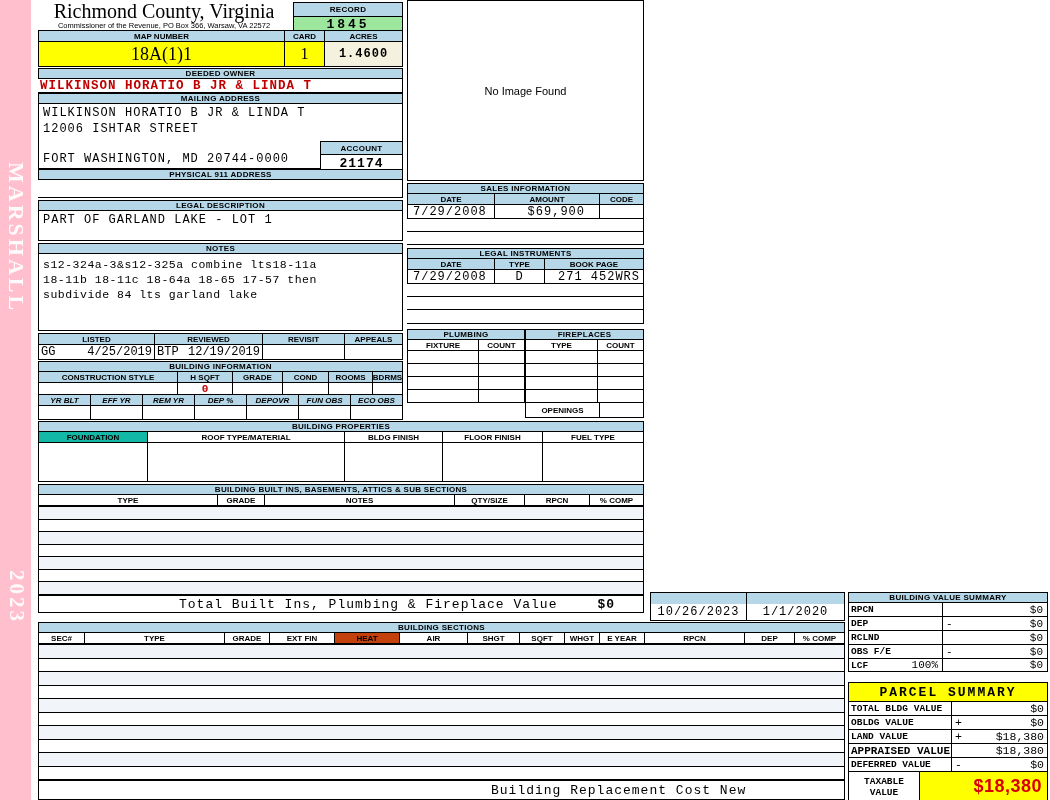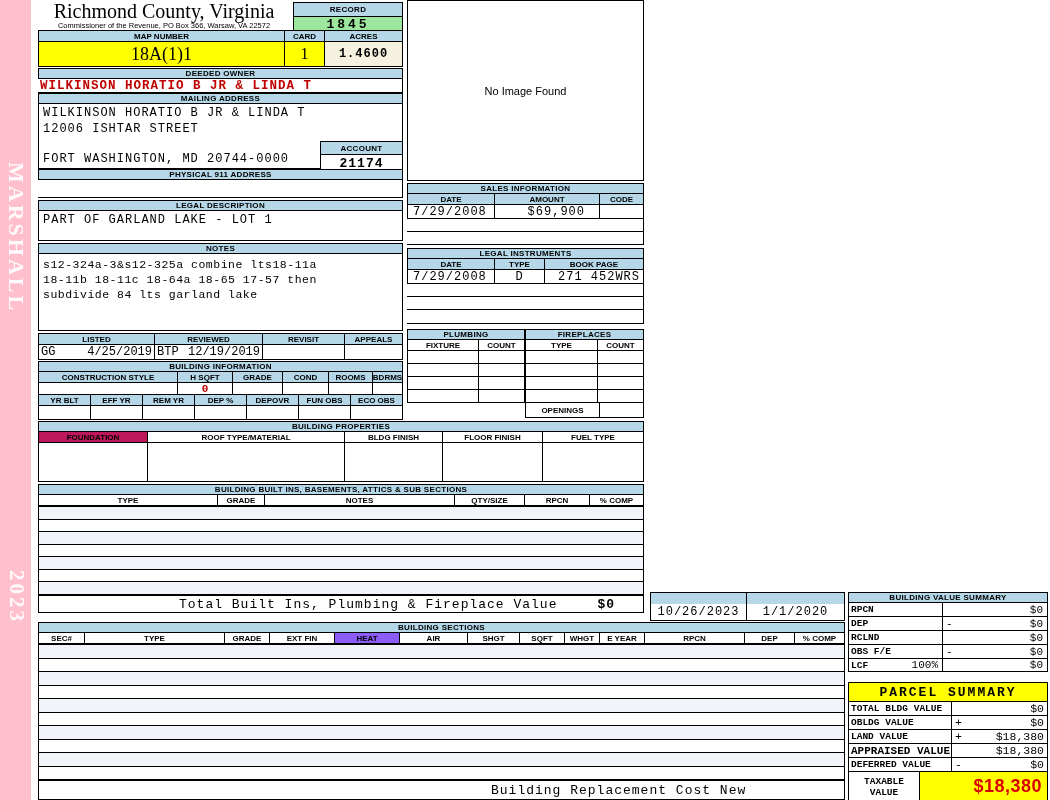--- a/index.html
+++ b/index.html
@@ -113,21 +113,21 @@
     <div class="hc nt" style="width:30px;">BDRMS</div>
   </div>
   <div class="a f" style="left:38px;top:383px;width:365px;height:12px;">
     <div class="vc nt" style="width:140px;"></div>
     <div class="vc nt cc mono b red" style="width:55px;font-size:11px;">0</div>
     <div class="vc nt" style="width:50px;"></div>
     <div class="vc nt" style="width:46px;"></div>
     <div class="vc nt" style="width:44px;"></div>
     <div class="vc nt" style="width:30px;"></div>
   </div>
-  <div class="a f" style="left:38px;top:395px;width:365px;height:11px;">
+  <div class="a f" style="left:38px;top:395px;width:365px;height:11px;font-style:italic;">
     <div class="hc nt" style="flex:1;">YR BLT</div>
     <div class="hc nt" style="flex:1;">EFF YR</div>
     <div class="hc nt" style="flex:1;">REM YR</div>
     <div class="hc nt" style="flex:1;">DEP %</div>
     <div class="hc nt" style="flex:1;">DEPOVR</div>
     <div class="hc nt" style="flex:1;">FUN OBS</div>
     <div class="hc nt" style="flex:1;">ECO OBS</div>
   </div>
   <div class="a f" style="left:38px;top:406px;width:365px;height:14px;">
     <div class="vc nt" style="flex:1;"></div>
@@ -213,21 +213,21 @@
       <div class="vc nt" style="width:73px;"></div>
       <div class="vc nt" style="width:46px;"></div>
     </div>
   <div class="a f" style="left:525px;top:403px;width:119px;height:15px;">
     <div class="vc nt cc" style="width:75px;font-size:8px;font-weight:bold;">OPENINGS</div>
     <div class="vc nt" style="width:44px;"></div>
   </div>
 
   <div class="a bar" style="left:38px;top:421px;width:606px;height:11px;">BUILDING PROPERTIES</div>
   <div class="a f" style="left:38px;top:432px;width:606px;height:11px;">
-    <div class="hc nt" style="width:110px;background:#be185d;">FOUNDATION</div>
+    <div class="hc nt" style="width:110px;background:#14b8a6;">FOUNDATION</div>
     <div class="hc nt" style="width:197px;background:#fff;">ROOF TYPE/MATERIAL</div>
     <div class="hc nt" style="width:98px;background:#fff;">BLDG FINISH</div>
     <div class="hc nt" style="width:100px;background:#fff;">FLOOR FINISH</div>
     <div class="hc nt" style="width:101px;background:#fff;">FUEL TYPE</div>
   </div>
   <div class="a f" style="left:38px;top:443px;width:606px;height:39px;">
     <div class="vc nt" style="width:110px;"></div>
     <div class="vc nt" style="width:197px;"></div>
     <div class="vc nt" style="width:98px;"></div>
     <div class="vc nt" style="width:100px;"></div>
@@ -307,21 +307,21 @@
         </div>
     </div>
   </div>
 
   <div class="a bar" style="left:38px;top:622px;width:807px;height:11px;">BUILDING SECTIONS</div>
   <div class="a f" style="left:38px;top:633px;width:807px;height:11px;">
     <div class="hc nt" style="width:47px;background:#fff;">SEC#</div>
     <div class="hc nt" style="width:140px;background:#fff;">TYPE</div>
     <div class="hc nt" style="width:45px;background:#fff;">GRADE</div>
     <div class="hc nt" style="width:65px;background:#fff;">EXT FIN</div>
-    <div class="hc nt" style="width:65px;background:#8b5cf6;">HEAT</div>
+    <div class="hc nt" style="width:65px;background:#c2410c;">HEAT</div>
     <div class="hc nt" style="width:68px;background:#fff;">AIR</div>
     <div class="hc nt" style="width:52px;background:#fff;">SHGT</div>
     <div class="hc nt" style="width:45px;background:#fff;">SQFT</div>
     <div class="hc nt" style="width:35px;background:#fff;">WHGT</div>
     <div class="hc nt" style="width:45px;background:#fff;">E YEAR</div>
     <div class="hc nt" style="width:100px;background:#fff;">RPCN</div>
     <div class="hc nt" style="width:50px;background:#fff;">DEP</div>
     <div class="hc nt" style="width:50px;background:#fff;">% COMP</div>
   </div>
   <div class="a estack" style="left:38px;top:644px;width:807px;height:136px;display:flex;flex-direction:column;">

